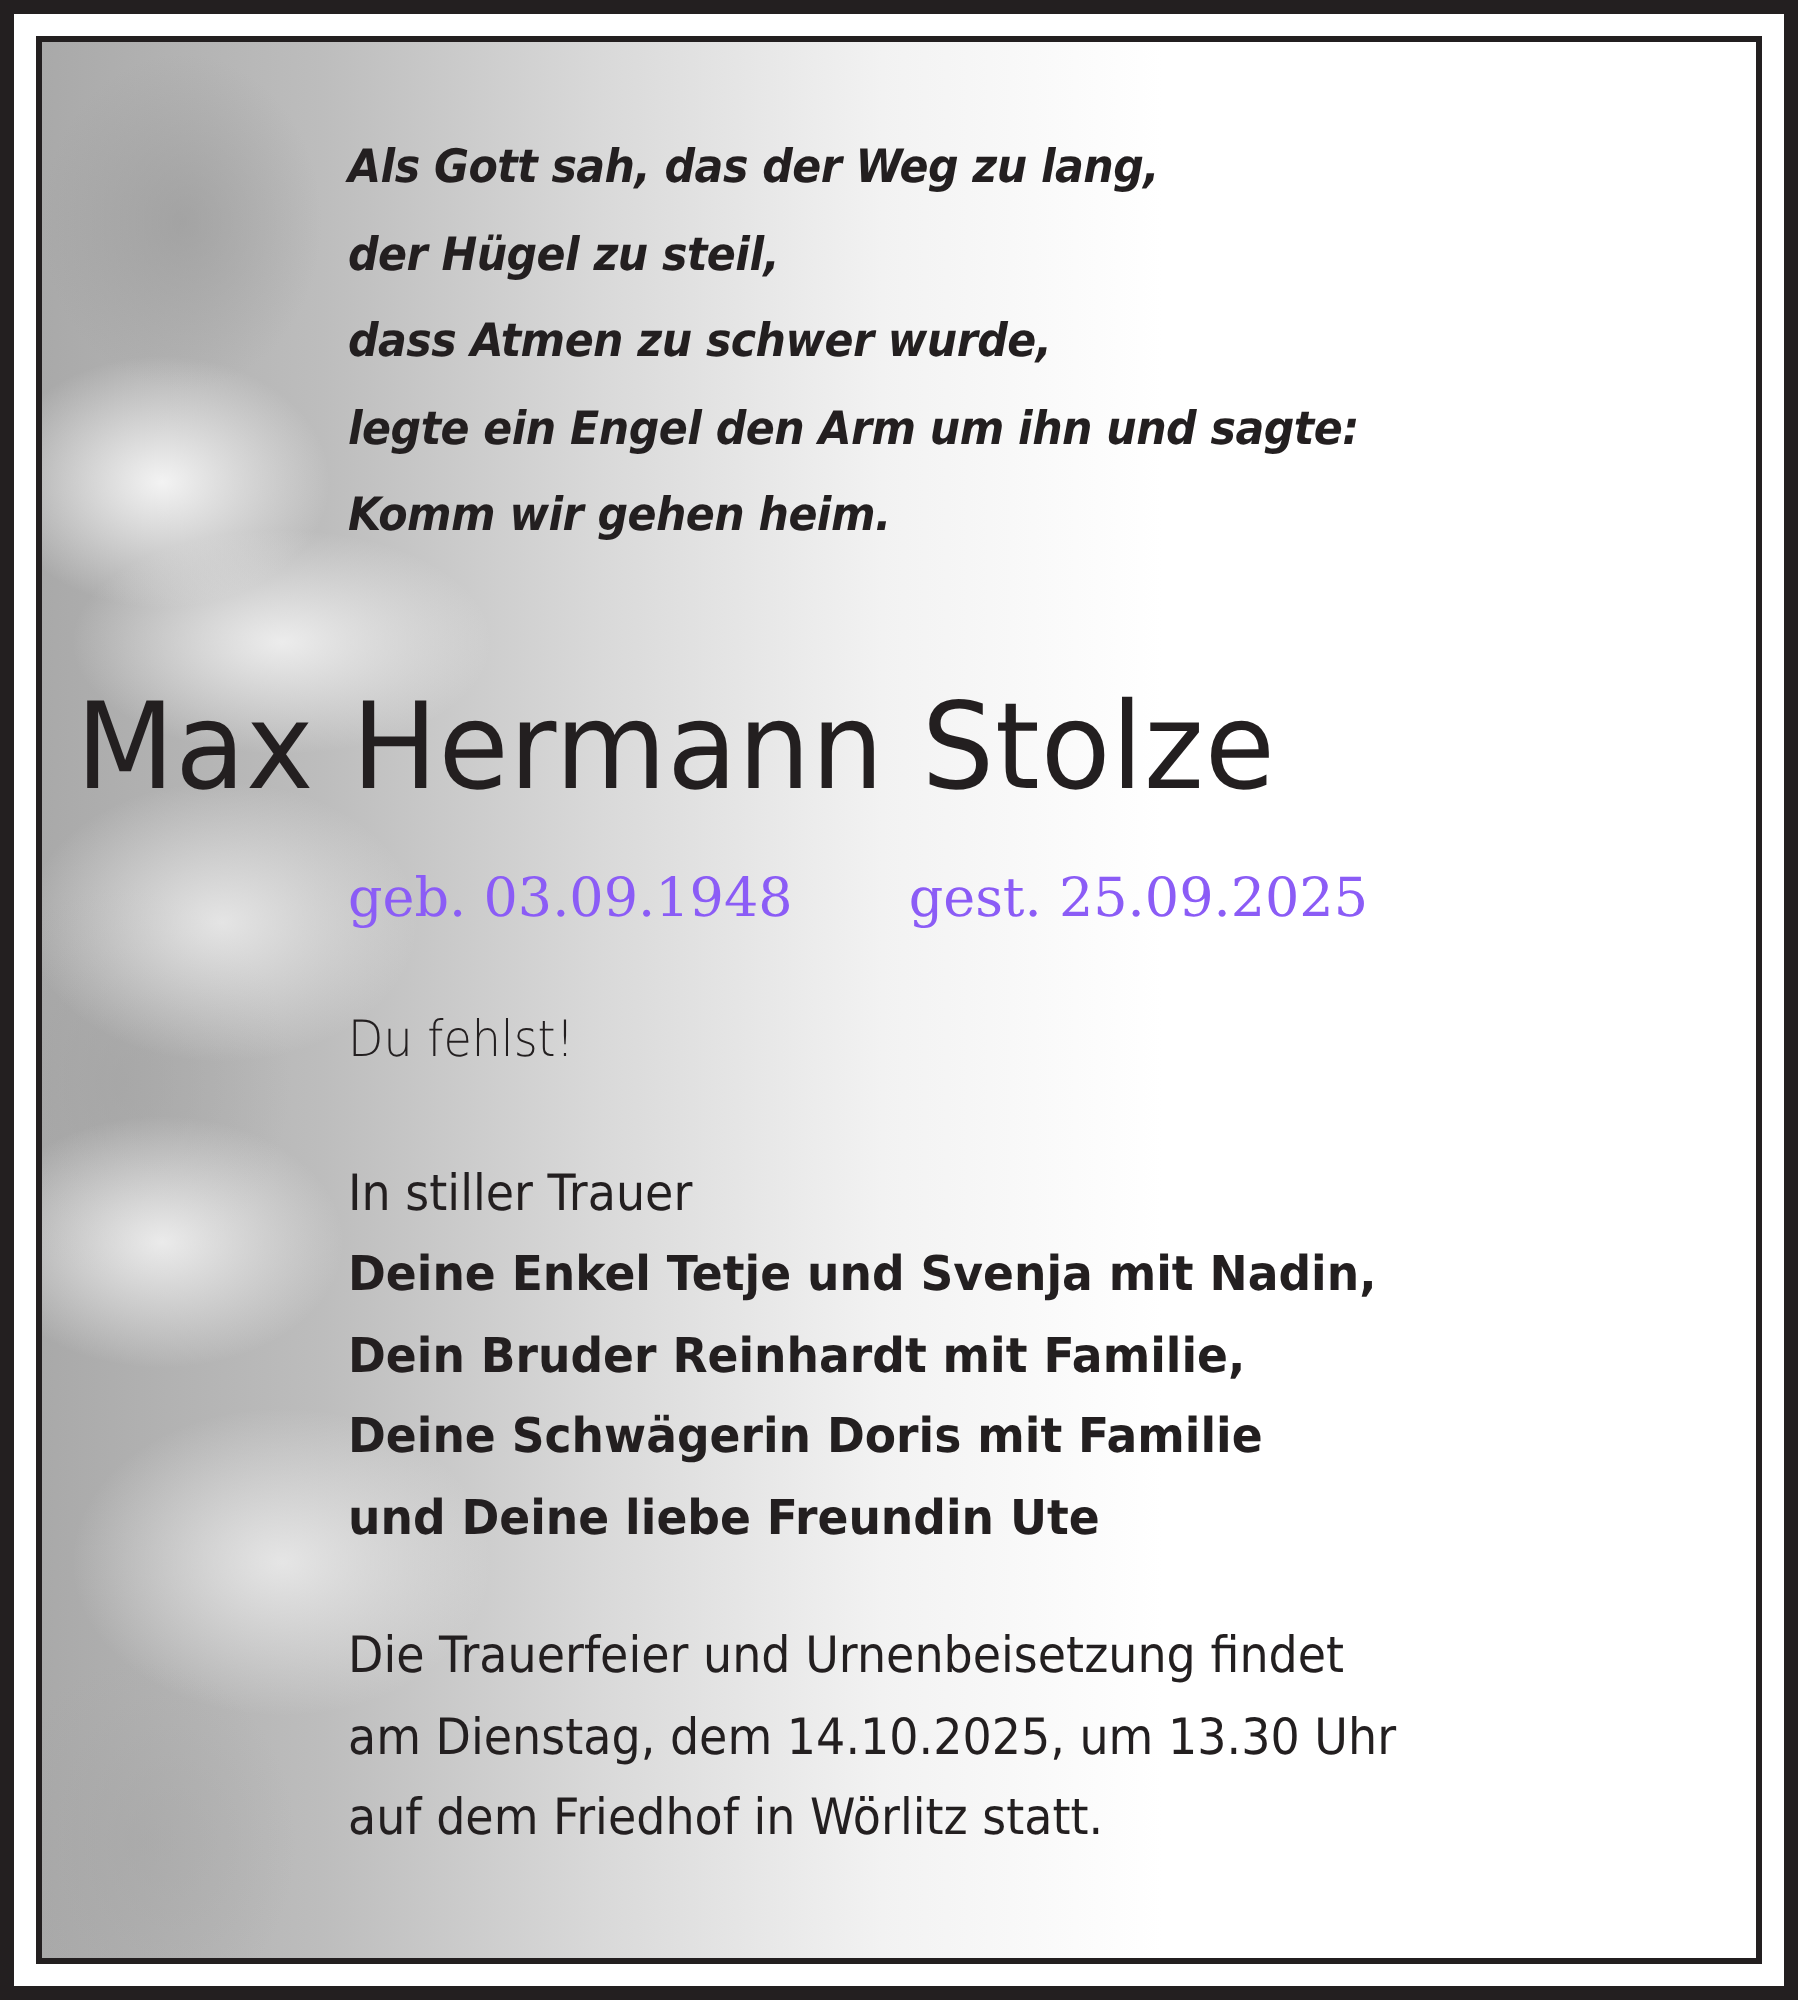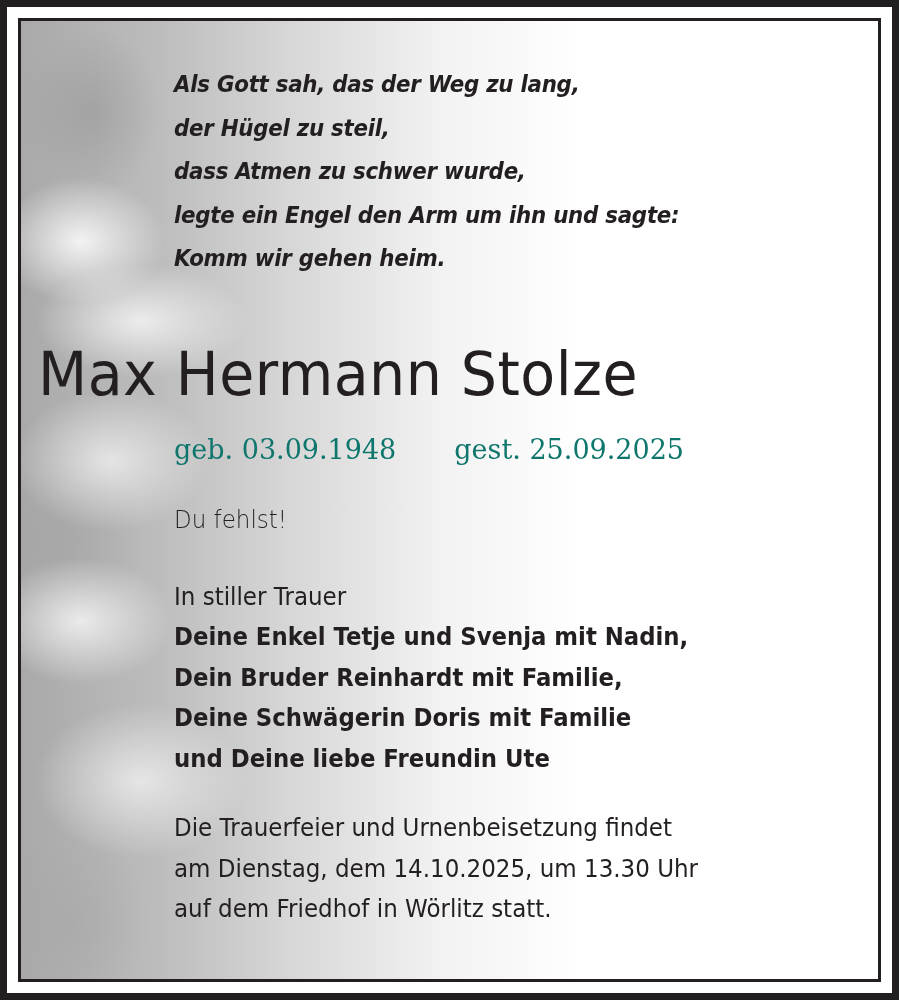--- a/index.html
+++ b/index.html
@@ -40,21 +40,21 @@
     .poem div { white-space: nowrap; }
     .name {
       position: absolute; left: 38px; top: 336px;
       font-family: "DejaVu Sans", sans-serif; font-weight: normal;
       font-size: 60px; line-height: 76px; color: #231f20; white-space: nowrap;
       letter-spacing: 0.5px; transform: scaleX(0.95); transform-origin: left top;
     }
     .dates {
       position: absolute; left: 174px; top: 430px;
       font-family: "DejaVu Serif", serif; font-size: 27px; line-height: 40px;
-      color: #0f766e; white-space: nowrap;
+      color: #8b5cf6; white-space: nowrap;
     }
     .dates .gest { margin-left: 58px; }
     .body-text {
       position: absolute; left: 174px;
       font-family: "DejaVu Sans", sans-serif; font-size: 25px; color: #231f20;
       white-space: nowrap; transform: scaleX(0.92); transform-origin: left top;
     }
     .missed { top: 500px; line-height: 40px; font-weight: 300; }
     .mourning { top: 577px; line-height: 40px; }
     .family { top: 617px; font-weight: bold; line-height: 40.5px; font-size: 24px; transform: scaleX(0.95); }

